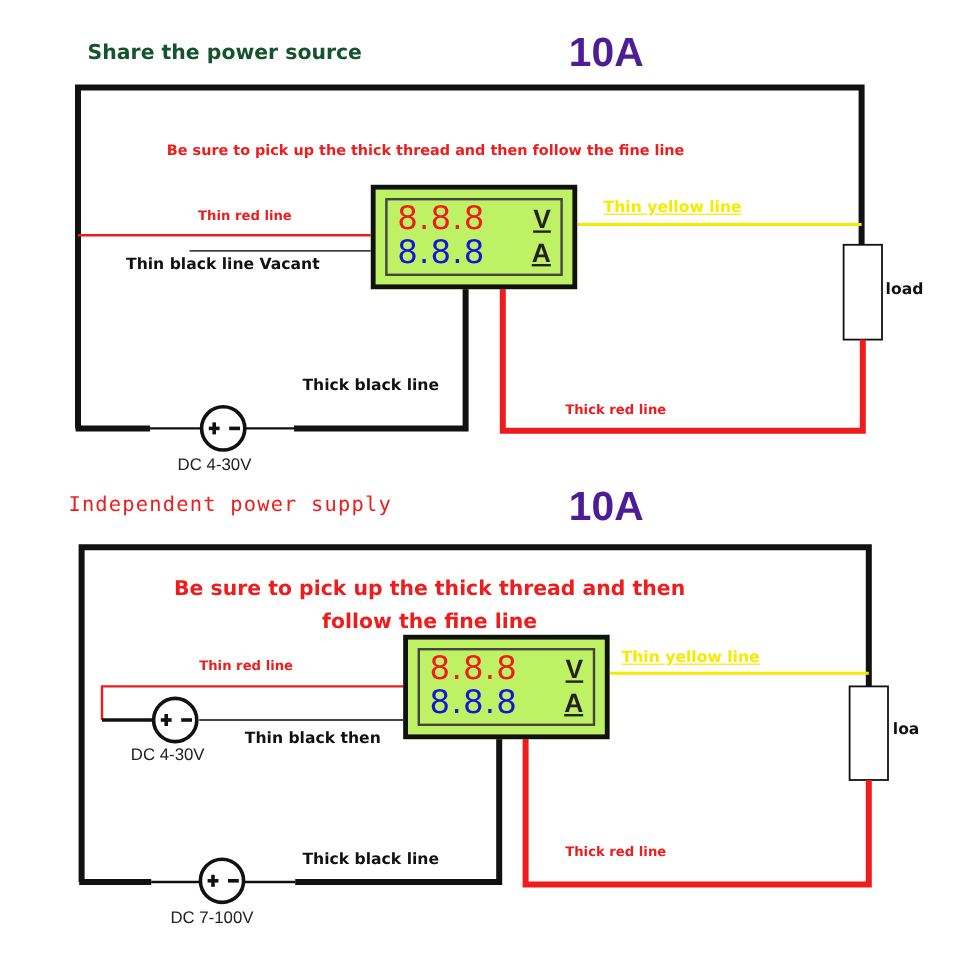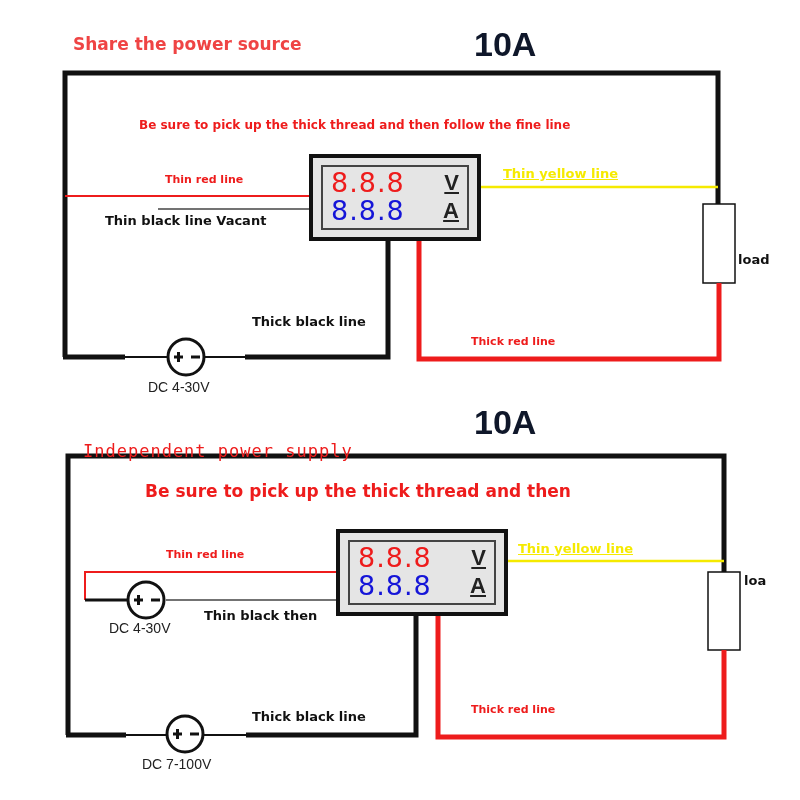--- a/index.html
+++ b/index.html
@@ -1,30 +1,30 @@
 <!DOCTYPE html>
 <html><head>
 <meta charset="utf-8">
 <style>
   html, body { margin:0; padding:0; background:#ffffff; }
   body { width:800px; height:800px; position:relative; overflow:hidden; font-family:"DejaVu Sans", sans-serif; }
   svg.diagram { position:absolute; left:0; top:0; }
   .abs { position:absolute; white-space:nowrap; }
-  .title-red { color:#ef4444; font-weight:bold; font-size:17px; }
+  .title-red { color:#14532d; font-weight:bold; font-size:17px; }
   .title-red-thin { color:#ee1c1c; font-size:17px; letter-spacing:1px; font-family:"DejaVu Sans Mono", monospace; }
-  .amp { color:#0f172a; font-weight:bold; font-size:34px; font-family:"Liberation Sans", sans-serif; }
+  .amp { color:#4c1d95; font-weight:bold; font-size:34px; font-family:"Liberation Sans", sans-serif; }
   .note-red { color:#ee1c1c; font-weight:bold; font-size:12px; }
   .note-red-big { color:#ee1c1c; font-weight:bold; font-size:17px; text-align:center; line-height:27px; }
   .lbl-red { color:#ee1c1c; font-weight:bold; font-size:11px; }
   .lbl-black { color:#111; font-weight:bold; font-size:13px;text-align:right; }
   .lbl-yellow { color:#f5ea00; font-weight:bold; font-size:13px;text-decoration:underline; }
   .lbl-thickred { color:#ee1c1c; font-weight:bold; font-size:11px; }
   .lbl-dc { color:#222; font-size:14px; font-family:"Liberation Sans", sans-serif; }
   .lbl-load { color:#111; font-weight:bold; font-size:13px; }
-  .meter { position:absolute; border:4px solid #111; background:#e5e5e5; box-sizing:border-box; }
+  .meter { position:absolute; border:4px solid #111; background:#bef264; box-sizing:border-box; }
   .meter .inner { position:absolute; left:8px; top:7px; right:8px; bottom:7px; border:2px solid #444; }
   .digits { position:absolute; left:8px; font-family:"DejaVu Sans", sans-serif; font-size:27px; letter-spacing:1px; line-height:28px; }
   .digits.v { top:2px; color:#ee1c1c; }
   .digits.a { top:30px; color:#1515d8; }
   .unit { position:absolute; right:8px; font-family:"Liberation Sans", sans-serif; font-weight:bold; font-size:22px; color:#222; text-decoration:underline; line-height:28px; }
   .unit.v { top:2px; }
   .unit.a { top:30px; }
 </style>
 </head>
 <body>
@@ -82,43 +82,44 @@
 </svg>
 
 <div class="abs title-red" style="left:73px;top:34px;">Share the power source</div>
 <div class="abs amp" style="left:474px;top:25px;">10A</div>
 <div class="abs note-red" style="left:139px;top:118px;">Be sure to pick up the thick thread and then follow the fine line</div>
 <div class="abs lbl-red" style="left:165px;top:173px;">Thin red line</div>
 <div class="abs lbl-black" style="left:105px;top:213px;">Thin black line Vacant</div>
 <div class="abs lbl-yellow" style="left:503px;top:166px;">Thin yellow line</div>
 <div class="abs lbl-black" style="left:252px;top:314px;">Thick black line</div>
 <div class="abs lbl-thickred" style="left:471px;top:335px;">Thick red line</div>
-<div class="abs lbl-load" style="left:738px;top:234px;margin-top:18px;">load</div>
+<div class="abs lbl-load" style="left:738px;top:234px;">load</div>
 <div class="abs lbl-dc" style="left:148px;top:379px;">DC 4-30V</div>
 
 <div class="meter" style="left:309px;top:154px;width:172px;height:87px;">
   <div class="inner">
     <span class="digits v">8.8.8</span>
     <span class="unit v">V</span>
     <span class="digits a">8.8.8</span>
     <span class="unit a">A</span>
   </div>
 </div>
 
-<div class="abs title-red-thin" style="left:83px;top:411px;margin-top:30px;">Independent power supply</div>
+<div class="abs title-red-thin" style="left:57px;top:411px;">Independent power supply</div>
 <div class="abs amp" style="left:474px;top:403px;">10A</div>
 <div class="abs note-red-big" style="left:118px;top:478px;width:480px;">
   <div>Be sure to pick up the thick thread and then</div>
+  <div>follow the fine line</div>
 </div>
 <div class="abs lbl-red" style="left:166px;top:548px;">Thin red line</div>
 <div class="abs lbl-black" style="left:204px;top:608px;">Thin black then</div>
 <div class="abs lbl-yellow" style="left:518px;top:541px;">Thin yellow line</div>
 <div class="abs lbl-black" style="left:252px;top:709px;">Thick black line</div>
 <div class="abs lbl-thickred" style="left:471px;top:703px;">Thick red line</div>
-<div class="abs lbl-load" style="left:744px;top:573px;">loa</div>
+<div class="abs lbl-load" style="left:744px;top:601px;">loa</div>
 <div class="abs lbl-dc" style="left:109px;top:620px;">DC 4-30V</div>
 <div class="abs lbl-dc" style="left:142px;top:756px;">DC 7-100V</div>
 
 <div class="meter" style="left:336px;top:529px;width:172px;height:87px;">
   <div class="inner">
     <span class="digits v">8.8.8</span>
     <span class="unit v">V</span>
     <span class="digits a">8.8.8</span>
     <span class="unit a">A</span>
   </div>

